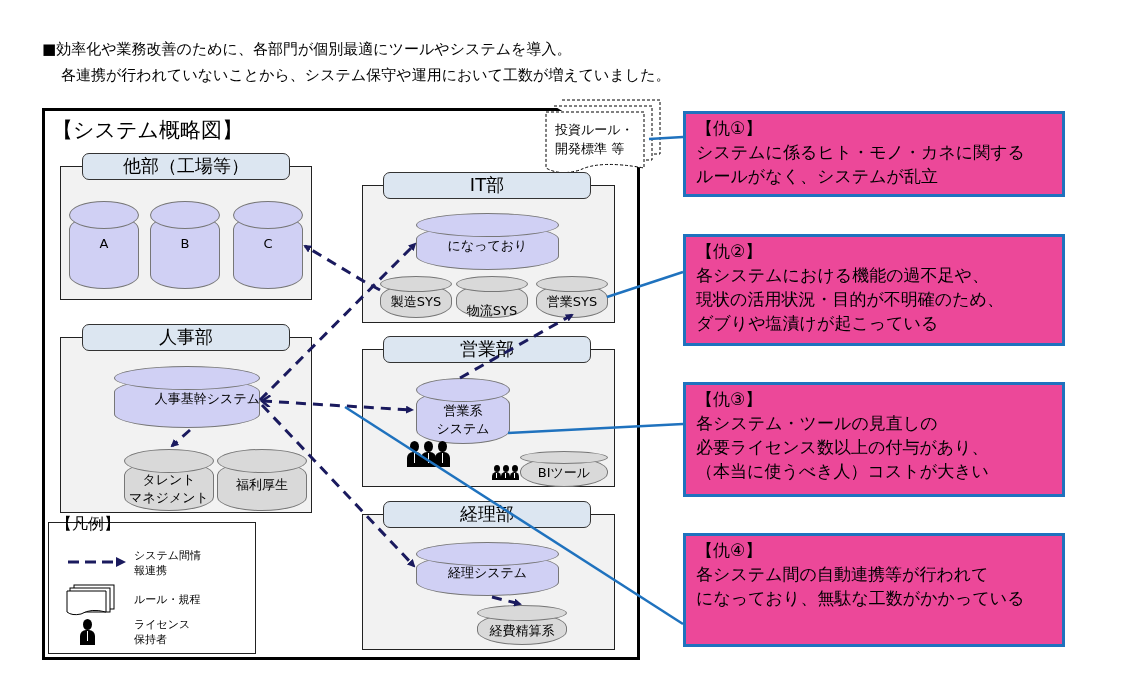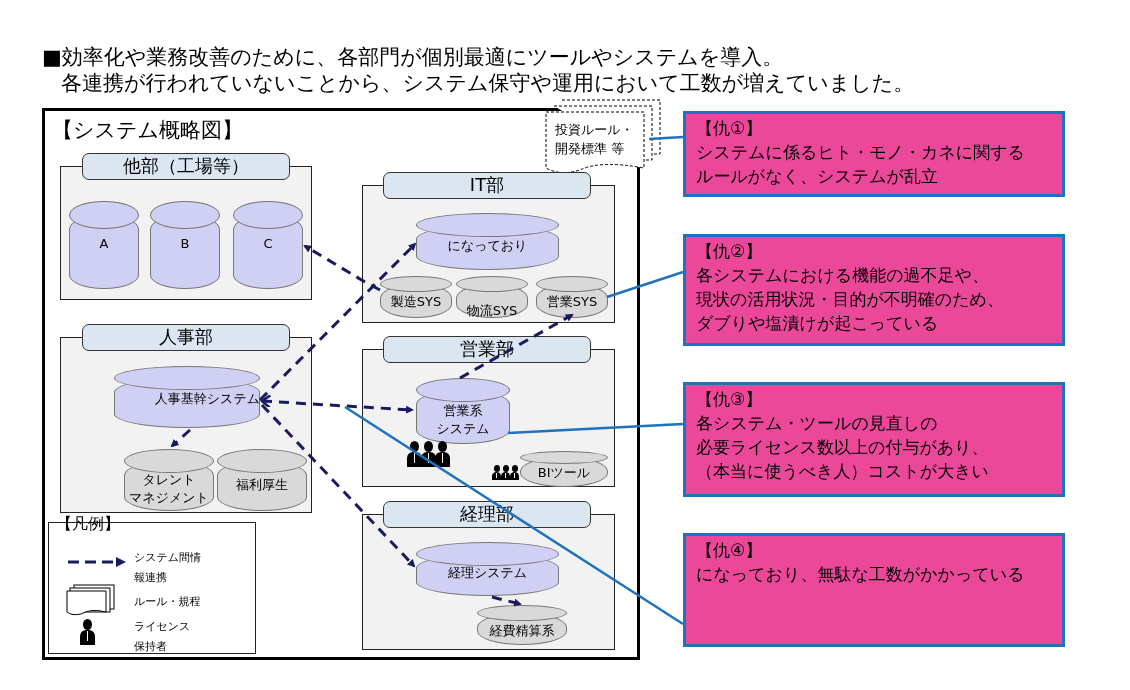--- a/index.html
+++ b/index.html
@@ -1,36 +1,36 @@
 <!DOCTYPE html>
 <html><head>
 <meta charset="utf-8">
 <style>
   html, body { margin:0; padding:0; background:#ffffff; }
   body { width:1130px; height:690px; position:relative; overflow:hidden;
          font-family:"DejaVu Sans", "Liberation Sans", sans-serif; color:#000; }
   .abs { position:absolute; }
-  .intro { left:42px; top:36px; font-size:21px; line-height:26px; white-space:pre;margin-top:8px; }
+  .intro { left:42px; top:36px; font-size:15px; line-height:26px; white-space:pre; }
   .frame { left:42px; top:108px; width:598px; height:552px; border:3px solid #000; box-sizing:border-box; background:#fff; }
   .frame-title { left:52px; top:116px; font-size:21px; }
   .dept { position:absolute; background:#f2f2f2; border:1.5px solid #222; box-sizing:border-box; }
   .dept-tab { position:absolute; background:#dce6f1; border:1.5px solid #333; border-radius:7px; box-sizing:border-box;
               text-align:center; font-size:18px; line-height:24px; }
   .cyl { position:absolute; box-sizing:border-box; text-align:center; font-size:14px; }
   .cyl .body { position:absolute; left:0; right:0; bottom:0; border:1.2px solid #777; border-radius:50% / 14px; box-sizing:border-box; }
   .cyl .top { position:absolute; left:0; right:0; top:0; height:28px; border:1.2px solid #777; border-radius:50%; box-sizing:border-box; }
   .cyl .label { position:absolute; left:0; right:0; font-size:13px; line-height:18px; }
   .purple .body, .purple .top { background:#d0d0f4; }
   .gray .body, .gray .top { background:#d9d9d9; }
   .callout { position:absolute; left:683px; width:382px; border:3px solid #1f72be; box-sizing:border-box;
              padding:2px 10px; font-size:17px; line-height:24px; background:#ec4899; }
   .callout .hd, .callout .ln { display:block; white-space:nowrap; }
   .legend { left:48px; top:522px; width:208px; height:132px; border:1.5px solid #222; box-sizing:border-box; background:#fff; }
   .legend-title { left:56px; top:514px; font-size:16px;font-family:Liberation Serif, serif; }
-  .legend-item { position:absolute; font-size:11px; line-height:20px; white-space:pre; }
+  .legend-item { position:absolute; font-size:11px; line-height:15px; white-space:pre; }
   svg.overlay { position:absolute; left:0; top:0; pointer-events:none; }
   .note-text { position:absolute; left:555px; top:120px; font-size:13px; line-height:19px; white-space:pre; }
   .people { position:absolute; display:flex; }
   .person { width:14px; height:26px; position:relative; }
   .person .h { position:absolute; left:3px; top:0; width:9px; height:11px; border-radius:50%; background:#000; }
   .person .b { position:absolute; left:0; top:11px; width:15px; height:15px; background:#000; border-radius:6px 6px 0 0; }
   .person .t { position:absolute; left:7px; top:12px; width:1px; height:10px; background:#fff; }
   .people.small .person { width:9px; height:15px; }
   .people.small .person .h { left:2px; width:6px; height:7px; }
   .people.small .person .b { top:7px; width:9px; height:8px; }
@@ -236,14 +236,15 @@
   <span class="ln">ダブりや塩漬けが起こっている</span>
 </div>
 <div class="callout" style="top:382px; height:115px;">
   <span class="hd">【仇③】</span>
   <span class="ln">各システム・ツールの見直しの</span>
   <span class="ln">必要ライセンス数以上の付与があり、</span>
   <span class="ln">（本当に使うべき人）コストが大きい</span>
 </div>
 <div class="callout" style="top:533px; height:114px;">
   <span class="hd">【仇④】</span>
+  <span class="ln">各システム間の自動連携等が行われて</span>
   <span class="ln">になっており、無駄な工数がかかっている</span>
 </div>
 
 </body></html>

